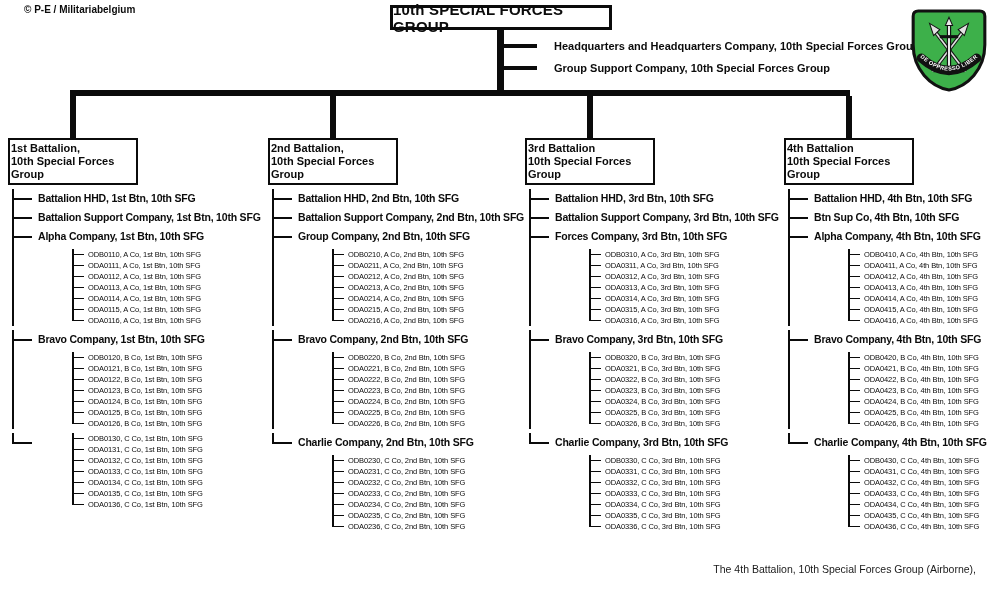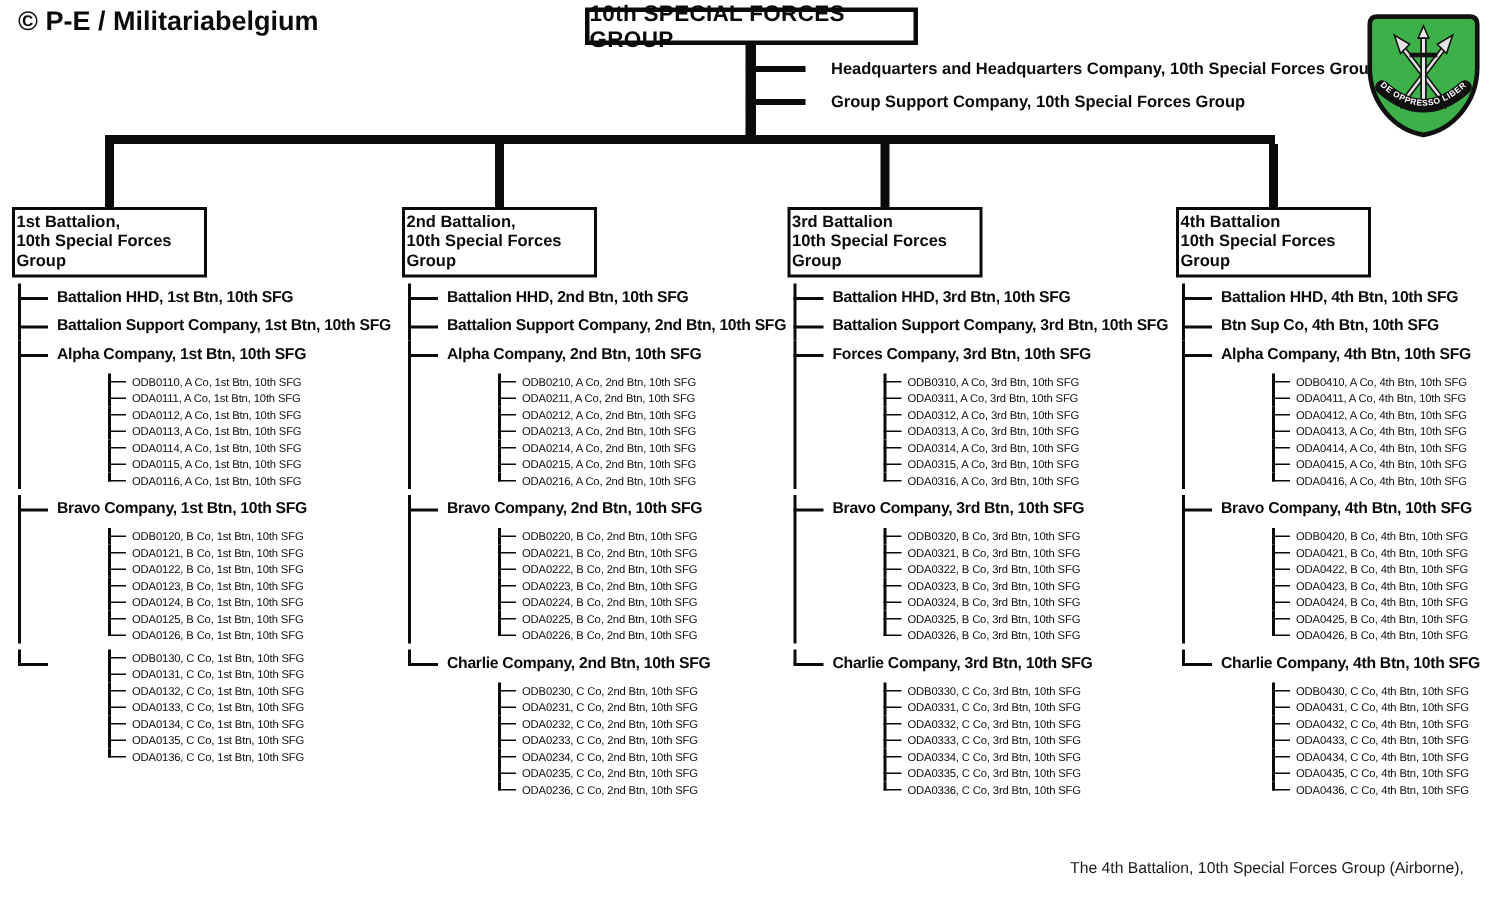--- a/index.html
+++ b/index.html
@@ -1,21 +1,21 @@
 <!DOCTYPE html>
 <html><head>
 <meta charset="utf-8">
 <style>
   * { margin:0; padding:0; box-sizing:border-box; }
   html,body { background:#e9e9e9; }
   .canvas {
     position:relative; width:1000px; height:600px; background:#ffffff;
     font-family:"Liberation Sans", sans-serif; color:#0b0b0b; overflow:hidden;
   }
-  .copyright { position:absolute; left:12px; top:4px; font-size:18px; font-weight:600; }
+  .copyright { position:absolute; left:24px; top:4px; font-size:10px; font-weight:600; }
   .title-box {
     position:absolute; left:390px; top:5px; width:222px; height:25px;
     border:3px solid #0b0b0b; background:#fff; display:flex; align-items:center; justify-content:center;
     font-size:15px; font-weight:700; letter-spacing:0.2px; z-index:3;
   }
   .trunk { position:absolute; left:497px; top:30px; width:7px; height:66px; background:#0b0b0b; }
   .group-unit { position:absolute; left:501px; display:flex; align-items:center; height:12px; }
   .gu-line { width:36px; height:4px; background:#0b0b0b; }
   .gu-label { margin-left:17px; font-size:11px; font-weight:700; white-space:nowrap; }
   .hbar { position:absolute; left:70px; top:90px; width:780px; height:6px; background:#0b0b0b; }
@@ -31,21 +31,21 @@
   .titem::before { content:""; position:absolute; left:0; top:0; height:100%; width:2px; background:#0b0b0b; }
   .titem:last-child::before { height:9.5px; }
   .titem::after { content:""; position:absolute; left:0; top:8.5px; width:20px; height:2px; background:#0b0b0b; }
   .ulabel, .clabel { font-size:10.5px; font-weight:700; line-height:19px; letter-spacing:-0.2px; display:block; }
   .tree.lvl2 { margin:3px 0 4px 22px;padding-left:12px; }
   .t2item { position:relative; padding-left:16px; white-space:nowrap; font-size:7.5px; font-weight:500; line-height:11px; letter-spacing:-0.1px; }
   .t2item::before { content:""; position:absolute; left:0; top:0; height:100%; width:1.5px; background:#0b0b0b; }
   .t2item:last-child::before { height:5.5px; }
   .t2item::after { content:""; position:absolute; left:0; top:4.7px; width:12px; height:1.5px; background:#0b0b0b; }
 
-  .footnote { position:absolute; right:24px; bottom:14px; text-align:center; font-size:10.5px; line-height:14px; color:#1a1a1a; }
+  .footnote { position:absolute; right:24px; bottom:24px; text-align:center; font-size:10.5px; line-height:14px; color:#1a1a1a; }
   .insignia { position:absolute; right:12px; top:8px; }
 </style>
 </head>
 <body>
 
 <div class="canvas">
 
   <div class="copyright">© P-E / Militariabelgium</div>
 
   <div class="title-box">
@@ -124,21 +124,21 @@
       <div>10th Special Forces Group</div>
     </div>
     <div class="tree lvl1">
         <div class="titem">
           <span class="ulabel">Battalion HHD, 2nd Btn, 10th SFG</span>
         </div>
         <div class="titem">
           <span class="ulabel">Battalion Support Company, 2nd Btn, 10th SFG</span>
         </div>
         <div class="titem">
-          <div class="clabel">Alpha Company, 2nd Btn, 10th SFG</div>
+          <div class="clabel">Group Company, 2nd Btn, 10th SFG</div>
           <div class="tree lvl2">
             <div class="t2item"><span>ODB0210, A Co, 2nd Btn, 10th SFG</span></div>
             <div class="t2item"><span>ODA0211, A Co, 2nd Btn, 10th SFG</span></div>
             <div class="t2item"><span>ODA0212, A Co, 2nd Btn, 10th SFG</span></div>
             <div class="t2item"><span>ODA0213, A Co, 2nd Btn, 10th SFG</span></div>
             <div class="t2item"><span>ODA0214, A Co, 2nd Btn, 10th SFG</span></div>
             <div class="t2item"><span>ODA0215, A Co, 2nd Btn, 10th SFG</span></div>
             <div class="t2item"><span>ODA0216, A Co, 2nd Btn, 10th SFG</span></div>
           </div>
         </div>

